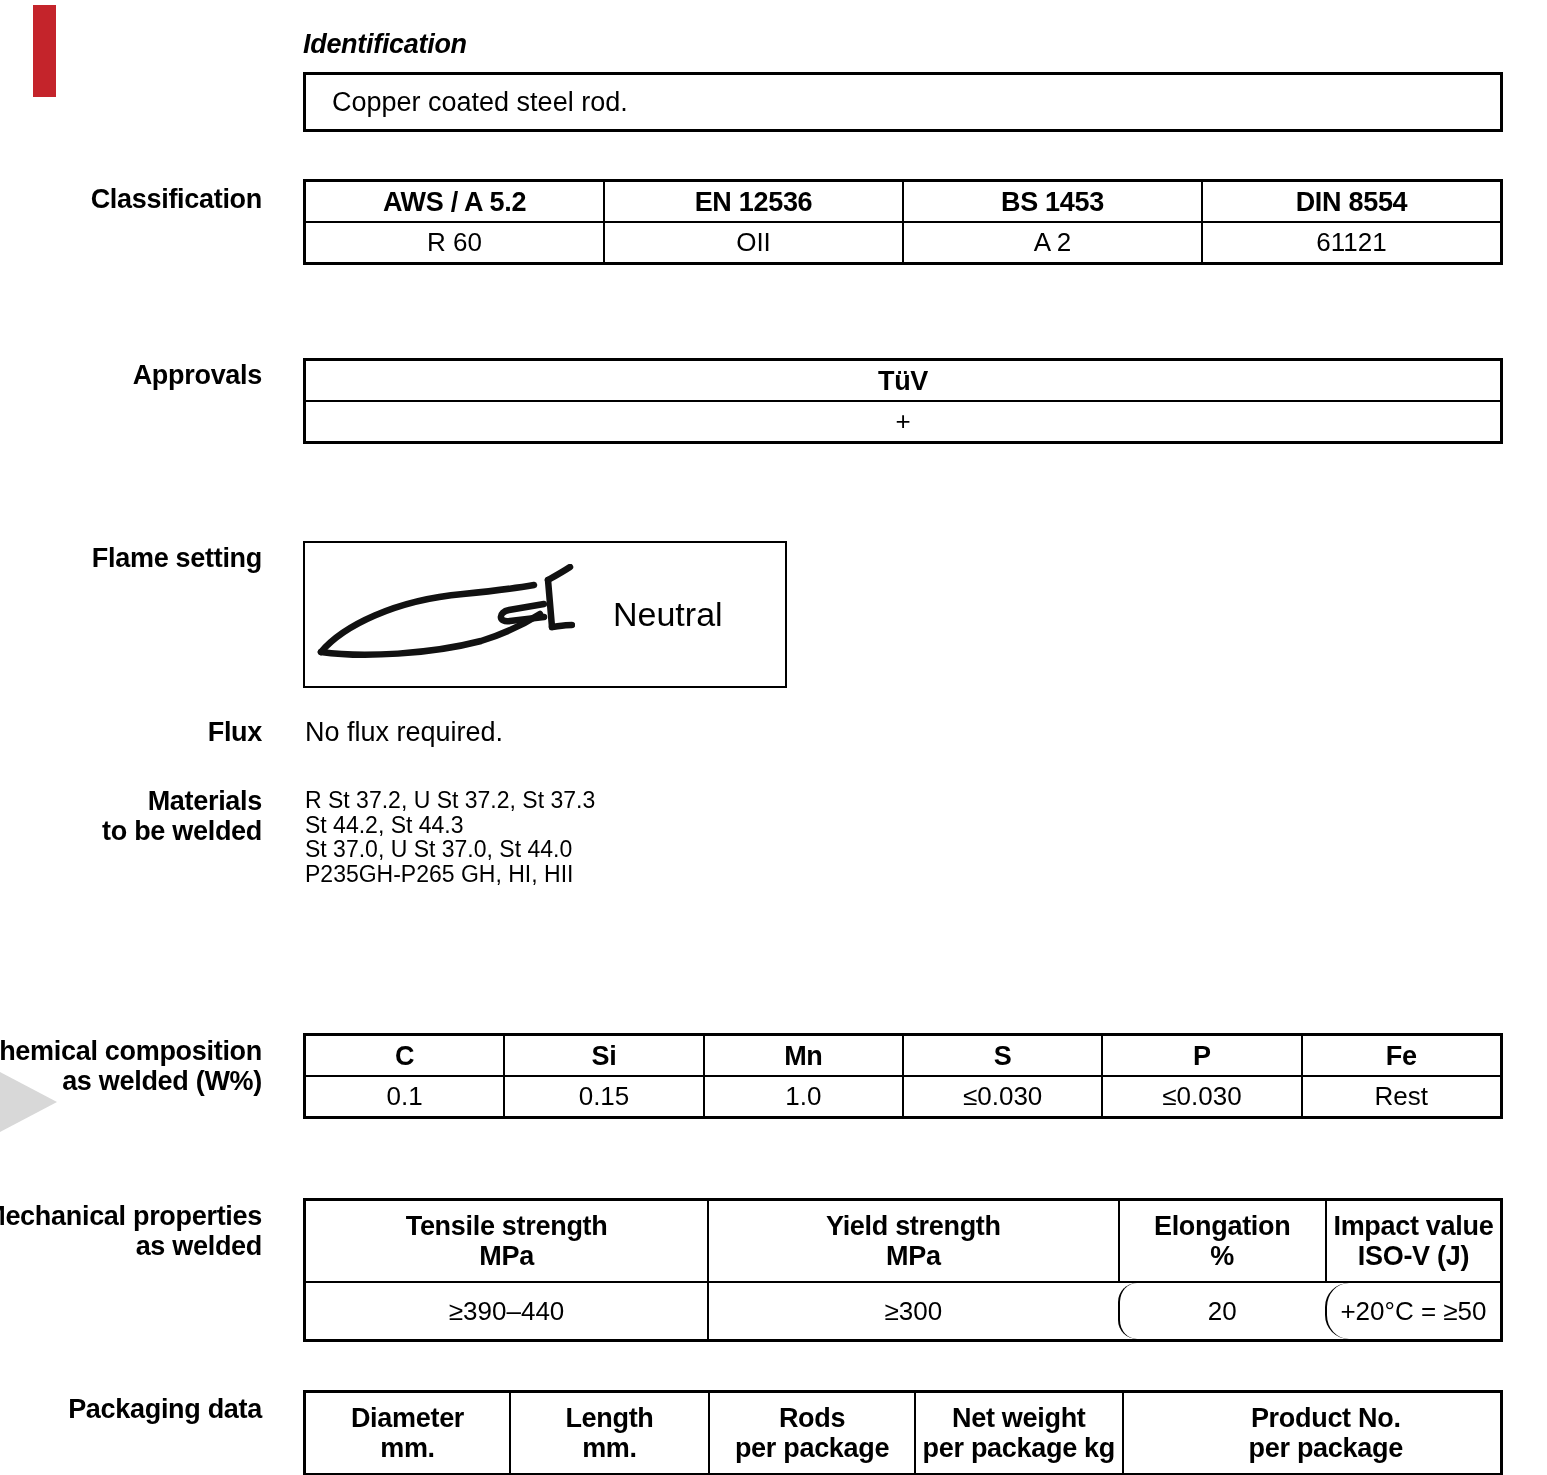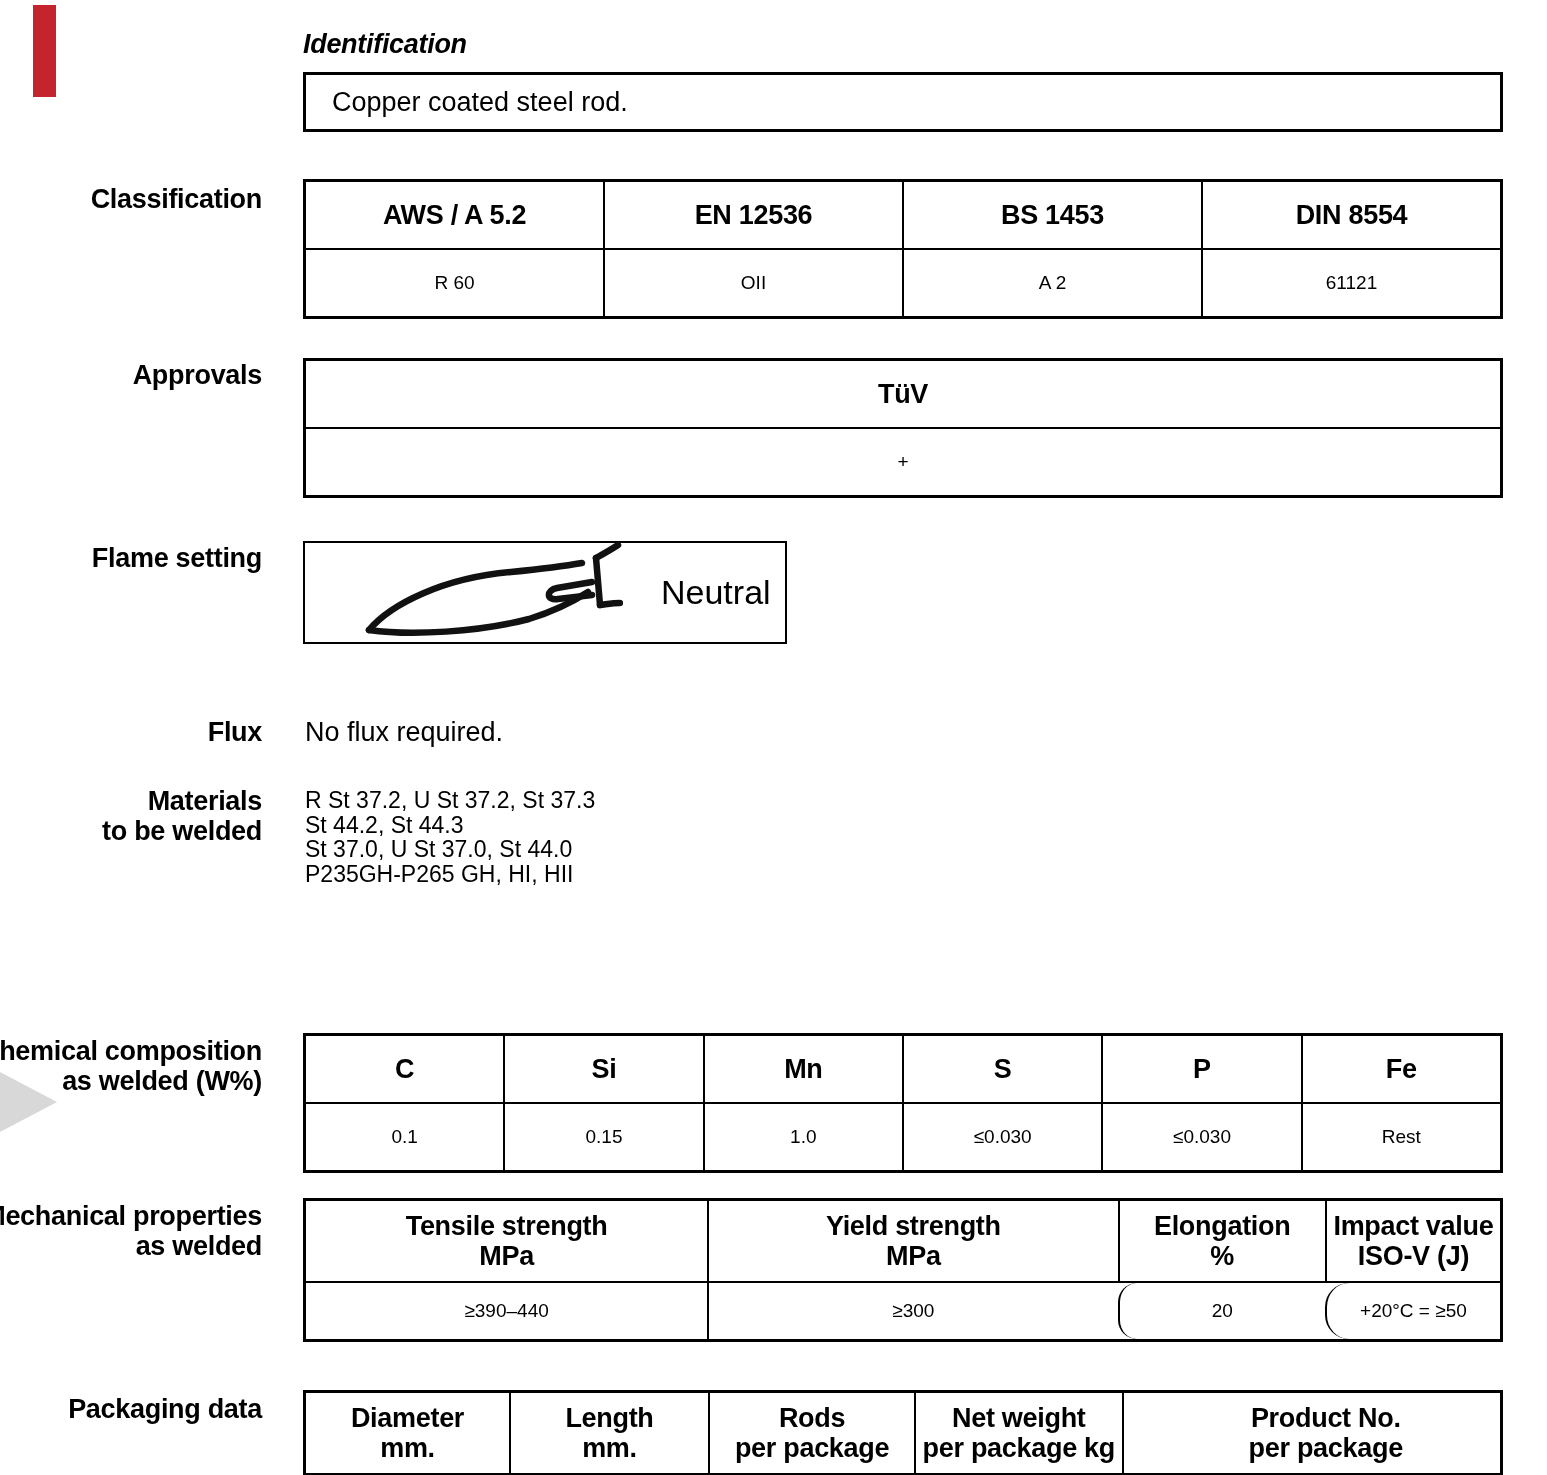--- a/index.html
+++ b/index.html
@@ -30,28 +30,28 @@
     border:3px solid #000; box-sizing:border-box;
   }
   .tbl .row { display:flex; }
   .tbl .row + .row { border-top:2px solid #000; }
   .tbl .cell {
     display:flex; flex-direction:column; align-items:center; justify-content:center;
     text-align:center; min-width:0;
   }
   .tbl .cell + .cell { border-left:2px solid #000; }
   .hdr { font-weight:bold; font-size:27px; line-height:30px; letter-spacing:-0.3px; }
-  .val { font-size:19px; }
-  .h55 { height:66px; }
+  .val { font-size:26px; }
+  .h55 { height:39px; }
   .h80 { height:80px; }
   .h56 { height:56px; }
   .flamebox {
-    position:absolute; left:303px; top:541px; width:484px; height:103px;
+    position:absolute; left:303px; top:541px; width:484px; height:147px;
     border:2px solid #000; box-sizing:border-box;
-    display:flex; align-items:center;padding-left:48px;
+    display:flex; align-items:center;
   }
   .flamebox svg { margin-left:8px; }
   .neutral { font-size:34px; margin-left:38px; }
   .fluxtext {
     position:absolute; left:305px; top:717px; font-size:27px;
   }
   .materials {
     position:absolute; left:305px; top:788px;
     font-size:23px; line-height:24.5px;
   }

